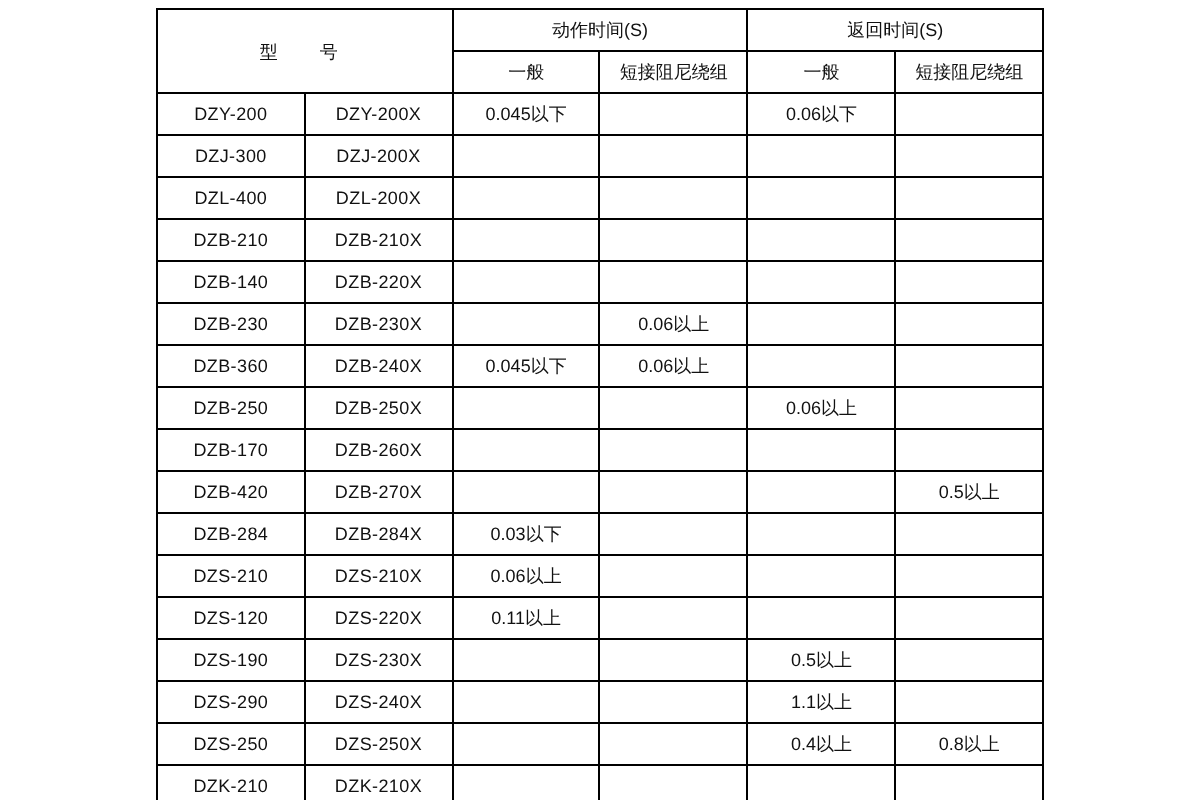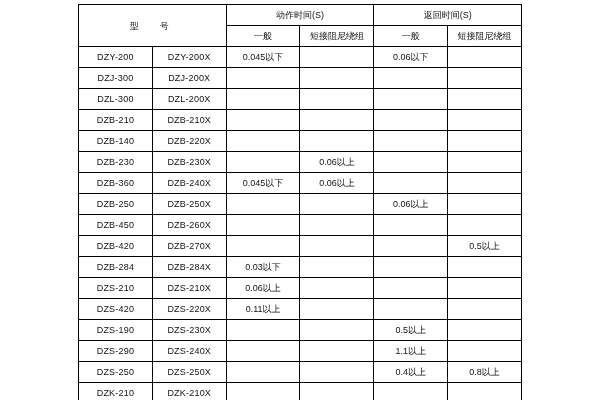--- a/index.html
+++ b/index.html
@@ -91,21 +91,21 @@
         </tr>
         <tr>
           <td class="model-a">DZJ-300</td>
           <td class="model-b">DZJ-200X</td>
           <td class="val empty"></td>
           <td class="val empty"></td>
           <td class="val empty"></td>
           <td class="val empty"></td>
         </tr>
         <tr>
-          <td class="model-a">DZL-300</td>
+          <td class="model-a">DZL-400</td>
           <td class="model-b">DZL-200X</td>
           <td class="val empty"></td>
           <td class="val empty"></td>
           <td class="val empty"></td>
           <td class="val empty"></td>
         </tr>
         <tr>
           <td class="model-a">DZB-210</td>
           <td class="model-b">DZB-210X</td>
           <td class="val empty"></td>
@@ -139,21 +139,21 @@
         </tr>
         <tr>
           <td class="model-a">DZB-250</td>
           <td class="model-b">DZB-250X</td>
           <td class="val empty"></td>
           <td class="val empty"></td>
           <td class="val">0.06以上</td>
           <td class="val empty"></td>
         </tr>
         <tr>
-          <td class="model-a">DZB-450</td>
+          <td class="model-a">DZB-170</td>
           <td class="model-b">DZB-260X</td>
           <td class="val empty"></td>
           <td class="val empty"></td>
           <td class="val empty"></td>
           <td class="val empty"></td>
         </tr>
         <tr>
           <td class="model-a">DZB-420</td>
           <td class="model-b">DZB-270X</td>
           <td class="val empty"></td>
@@ -171,21 +171,21 @@
         </tr>
         <tr>
           <td class="model-a">DZS-210</td>
           <td class="model-b">DZS-210X</td>
           <td class="val">0.06以上</td>
           <td class="val empty"></td>
           <td class="val empty"></td>
           <td class="val empty"></td>
         </tr>
         <tr>
-          <td class="model-a">DZS-420</td>
+          <td class="model-a">DZS-120</td>
           <td class="model-b">DZS-220X</td>
           <td class="val">0.11以上</td>
           <td class="val empty"></td>
           <td class="val empty"></td>
           <td class="val empty"></td>
         </tr>
         <tr>
           <td class="model-a">DZS-190</td>
           <td class="model-b">DZS-230X</td>
           <td class="val empty"></td>

